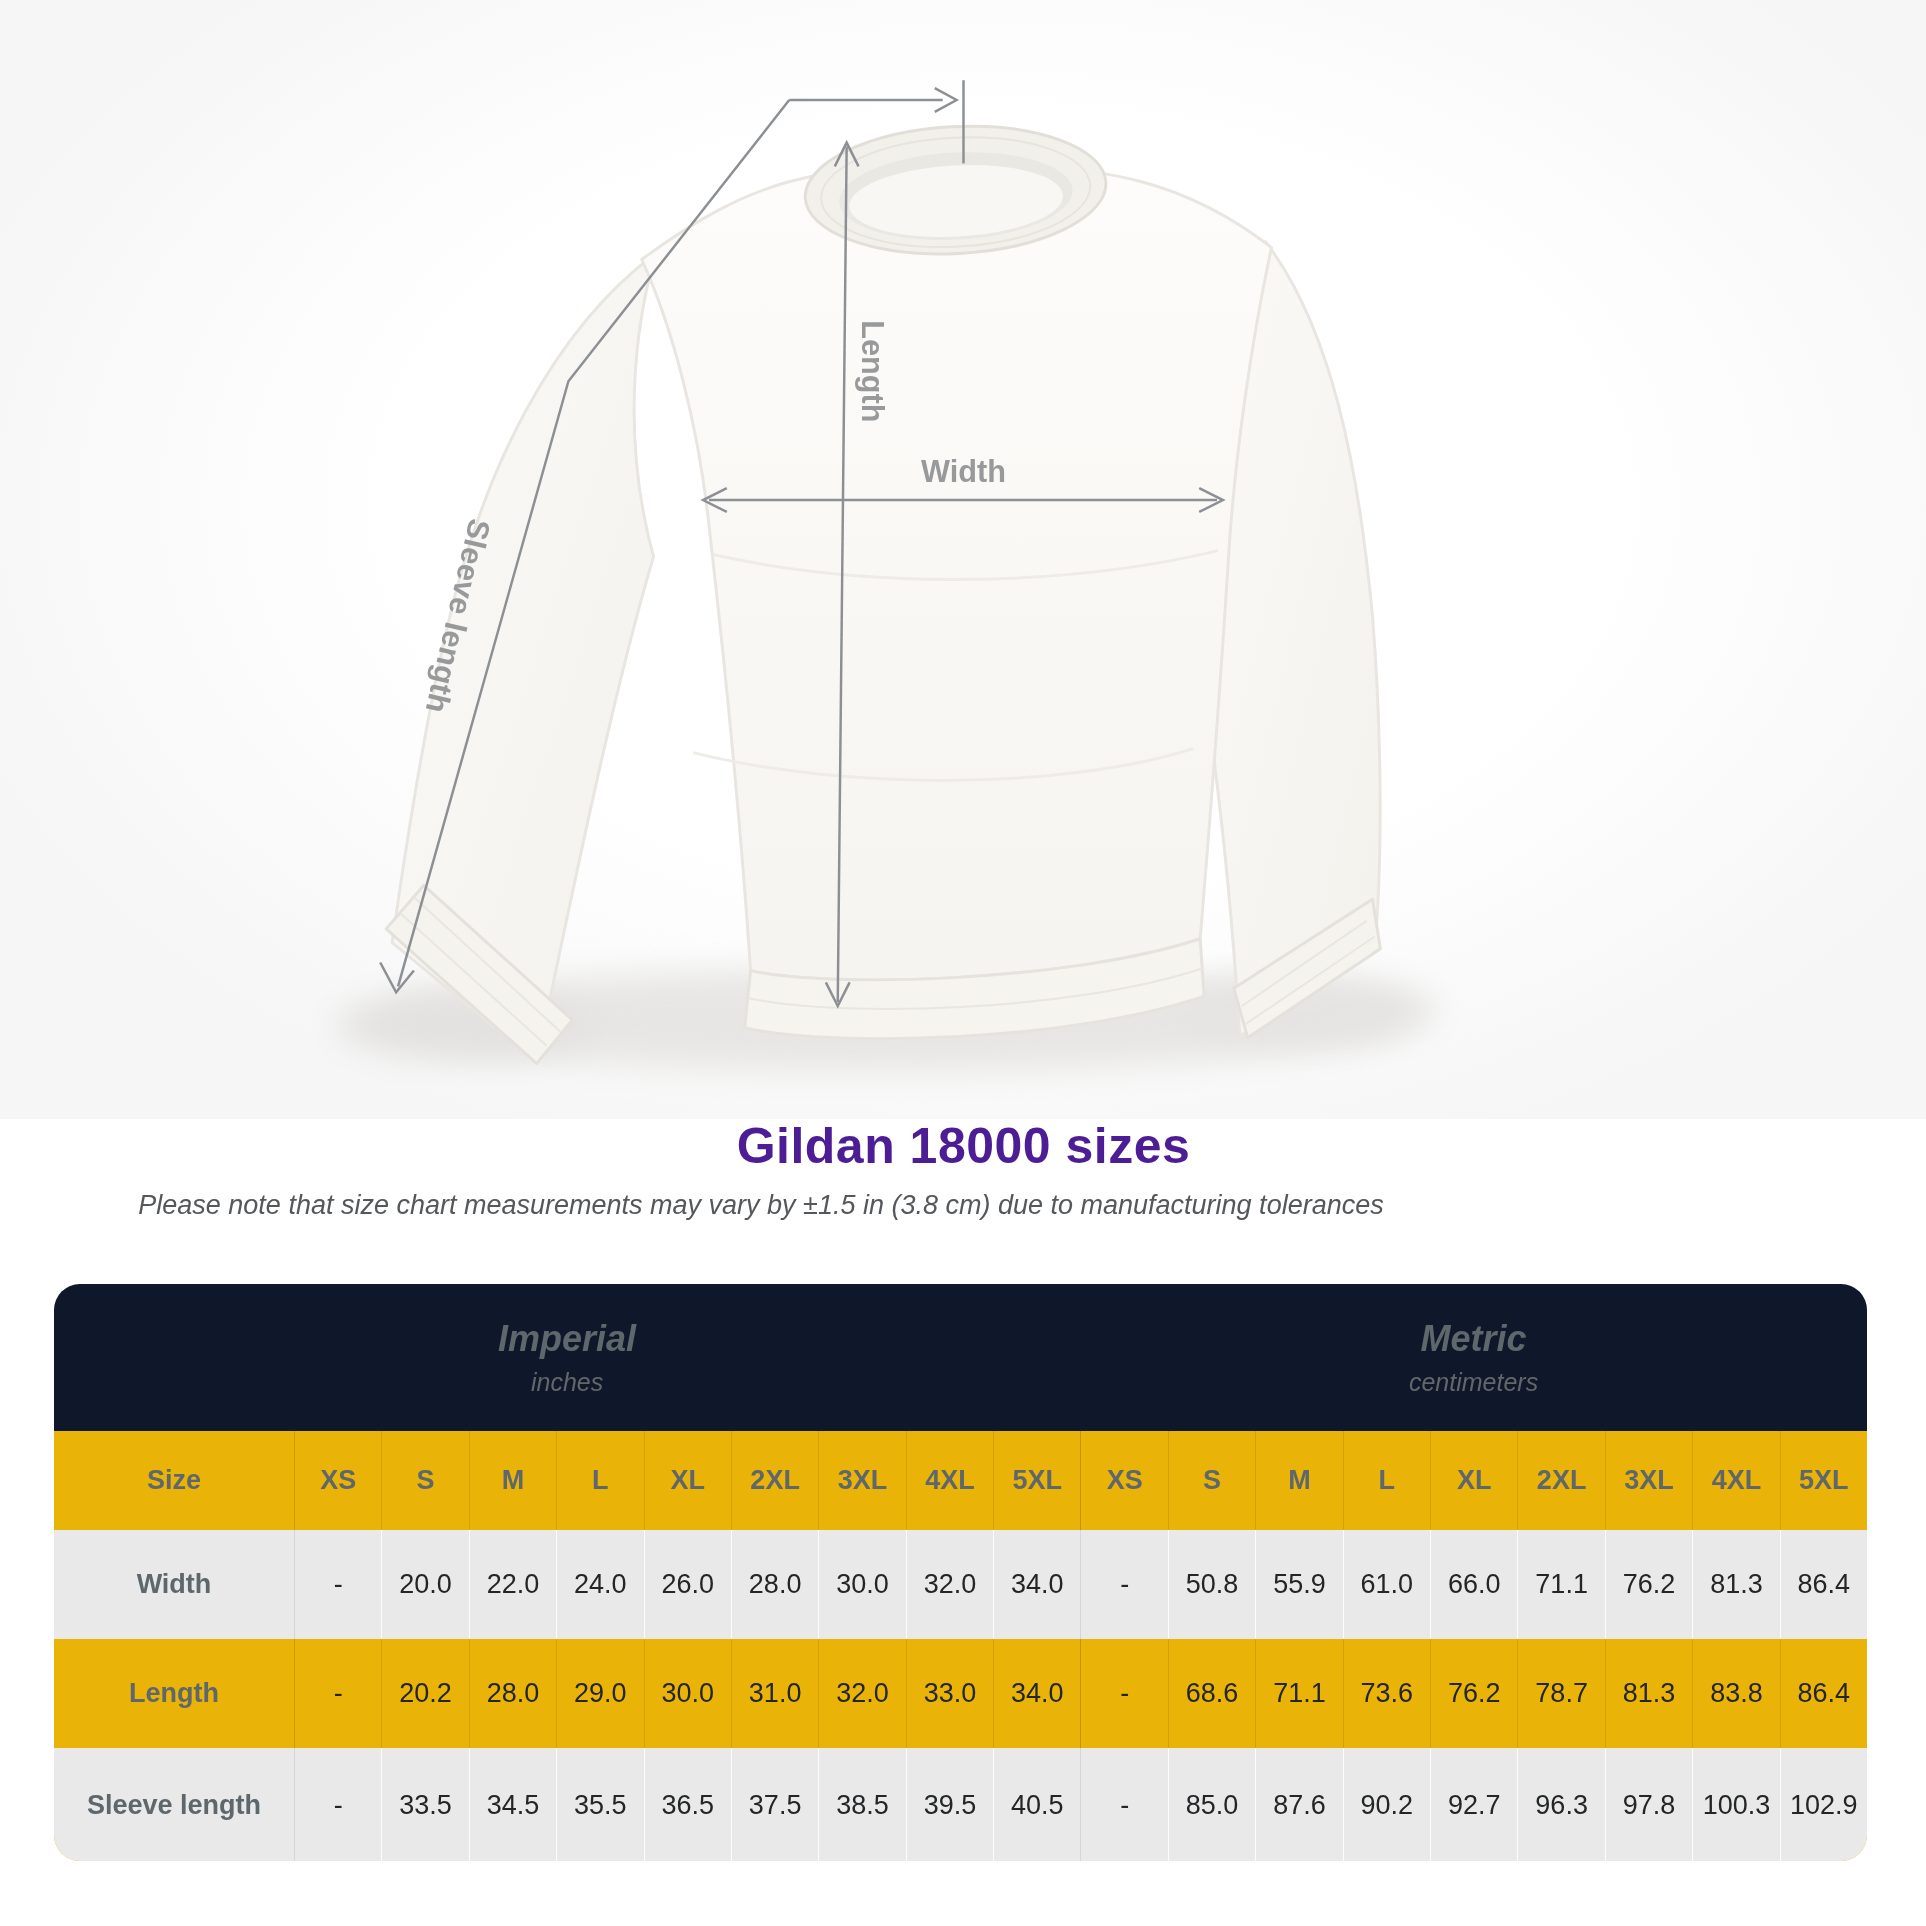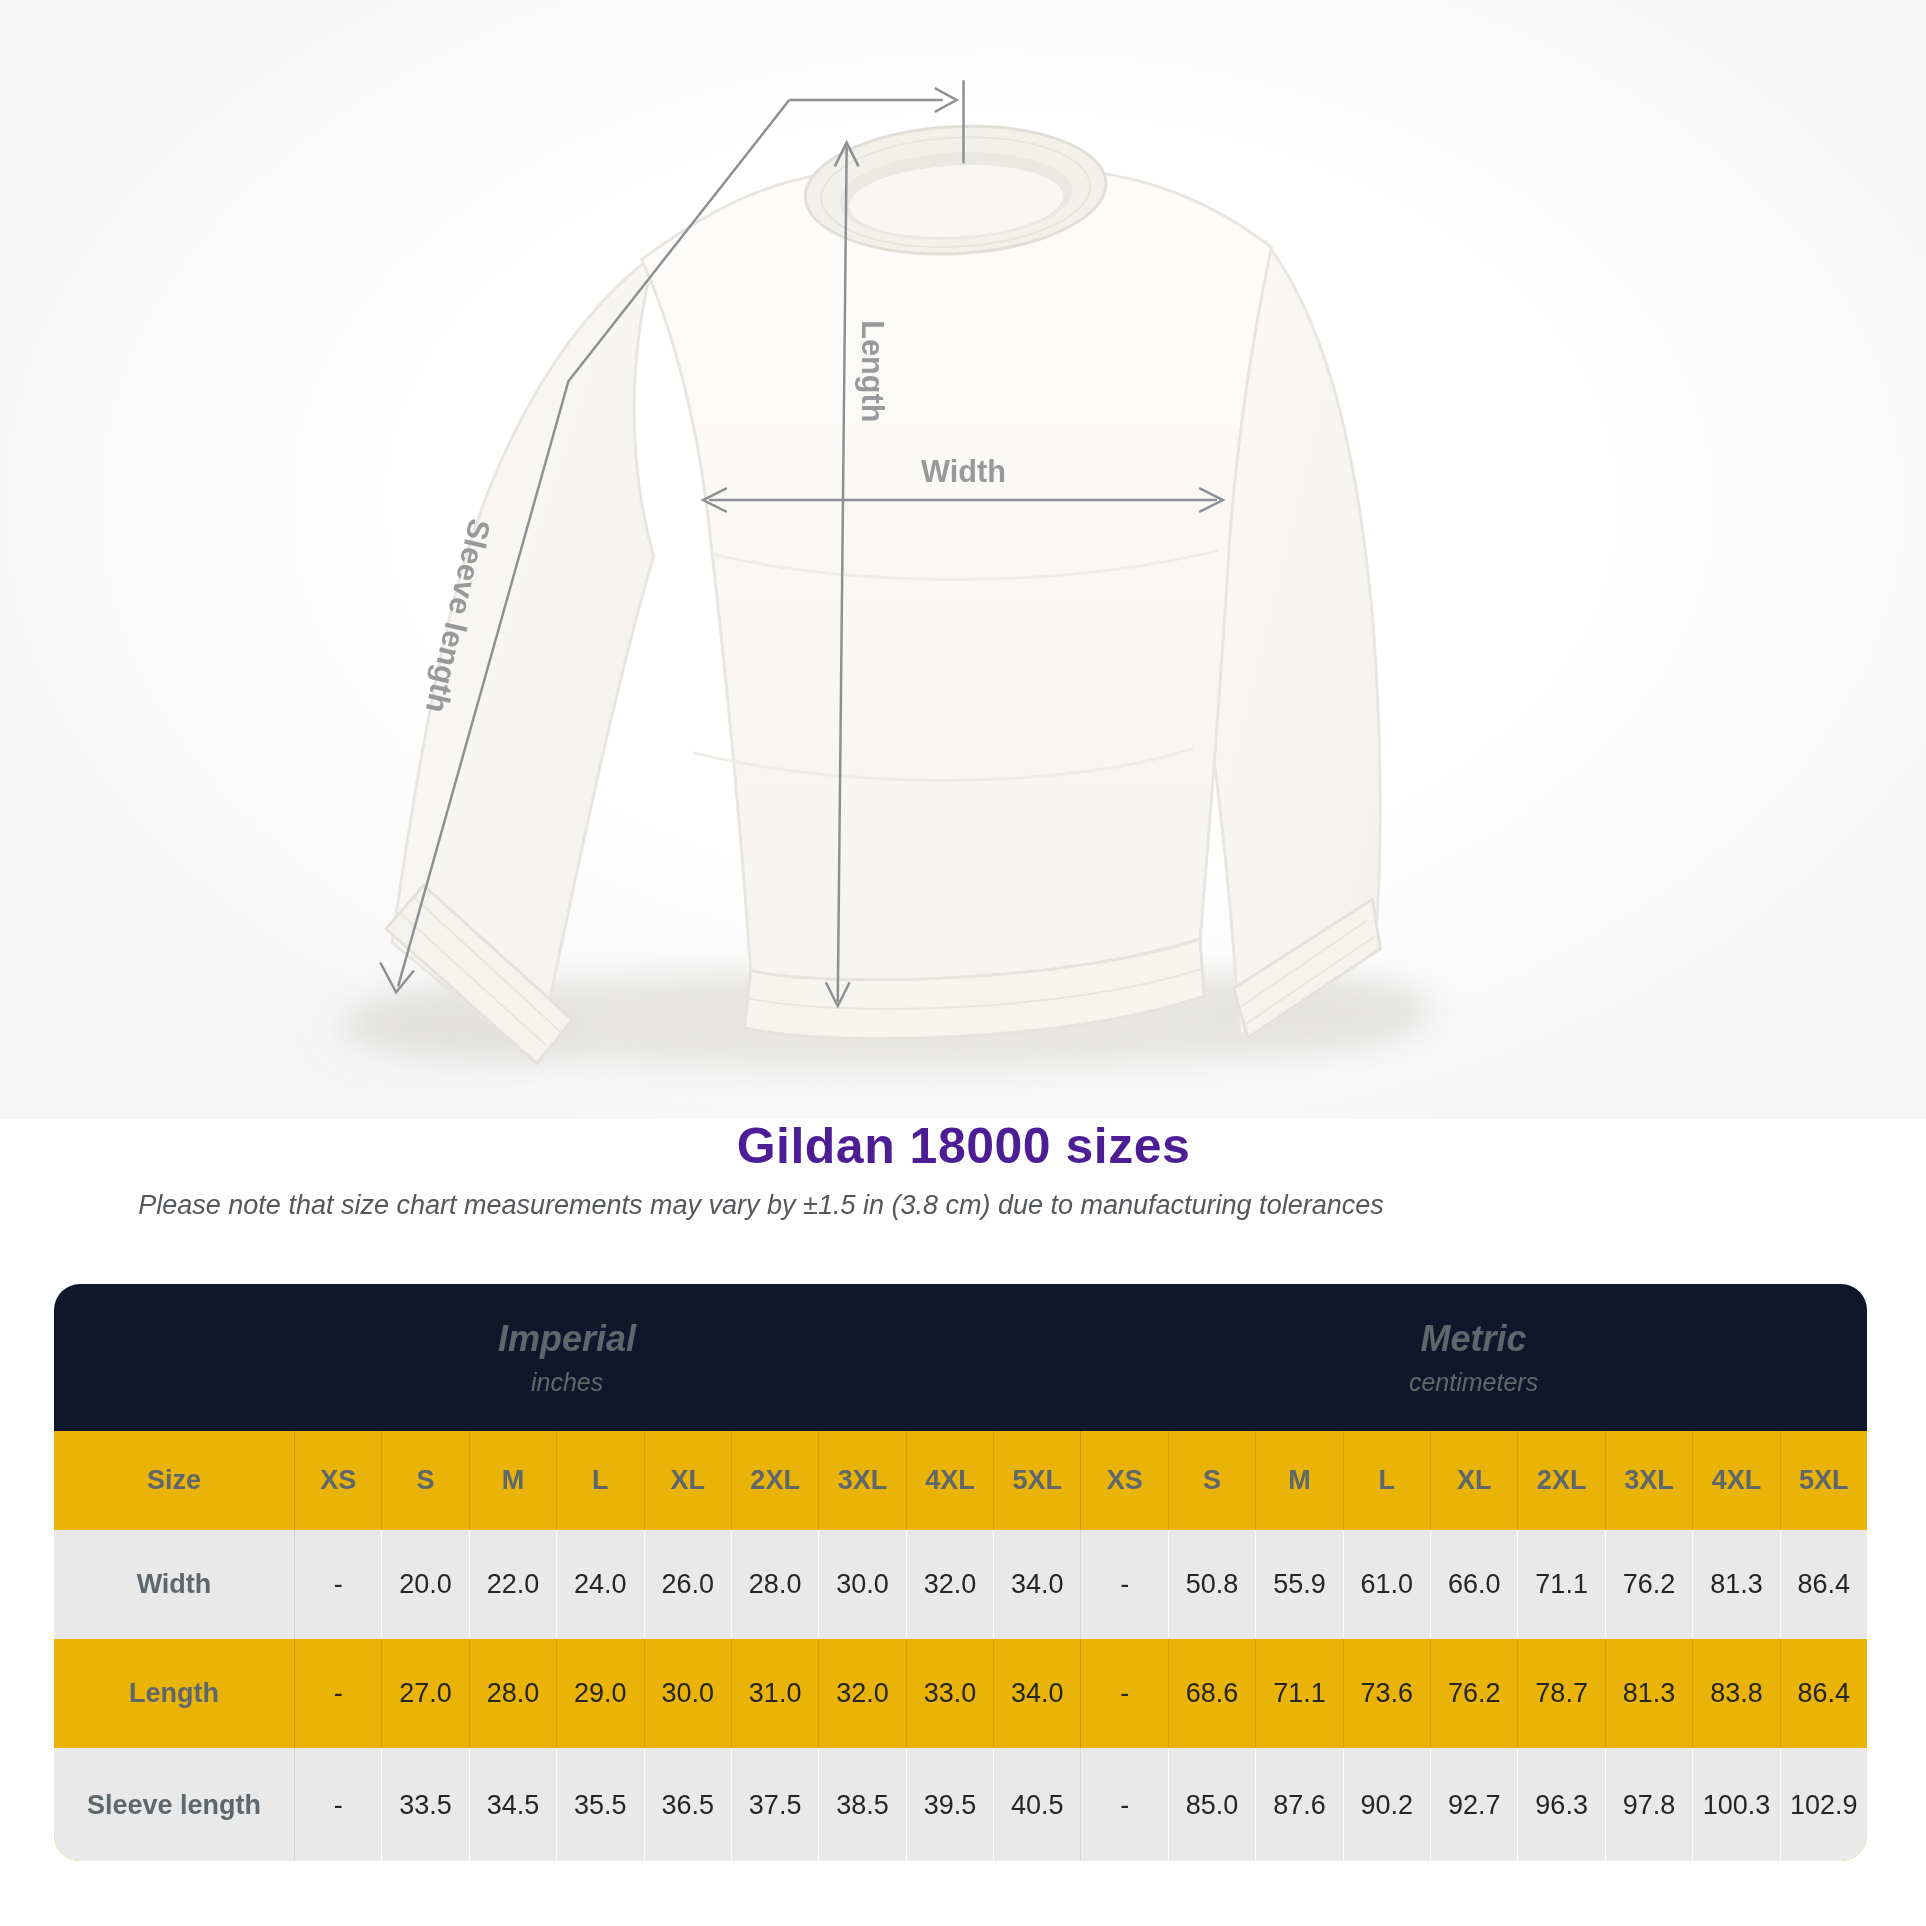--- a/index.html
+++ b/index.html
@@ -180,21 +180,21 @@
         <div class="cell val alt sep">50.8</div>
         <div class="cell val alt sep">55.9</div>
         <div class="cell val alt sep">61.0</div>
         <div class="cell val alt sep">66.0</div>
         <div class="cell val alt sep">71.1</div>
         <div class="cell val alt sep">76.2</div>
         <div class="cell val alt sep">81.3</div>
         <div class="cell val alt sep">86.4</div>
         <div class="cell lbl">Length</div>
         <div class="cell val sep first">-</div>
-        <div class="cell val sep">27.0</div>
+        <div class="cell val sep">20.2</div>
         <div class="cell val sep">28.0</div>
         <div class="cell val sep">29.0</div>
         <div class="cell val sep">30.0</div>
         <div class="cell val sep">31.0</div>
         <div class="cell val sep">32.0</div>
         <div class="cell val sep">33.0</div>
         <div class="cell val sep">34.0</div>
         <div class="cell val sep div">-</div>
         <div class="cell val sep">68.6</div>
         <div class="cell val sep">71.1</div>

